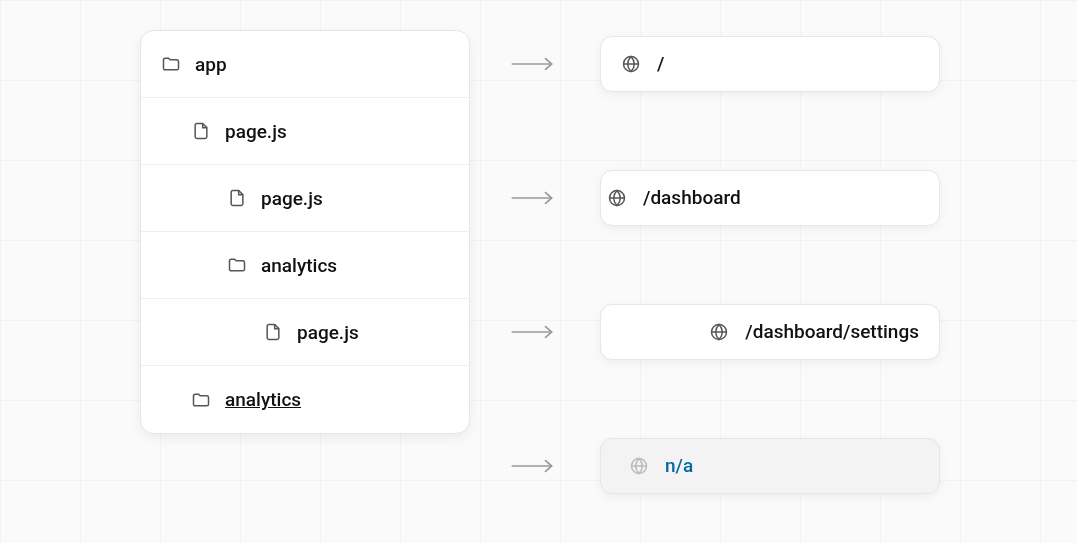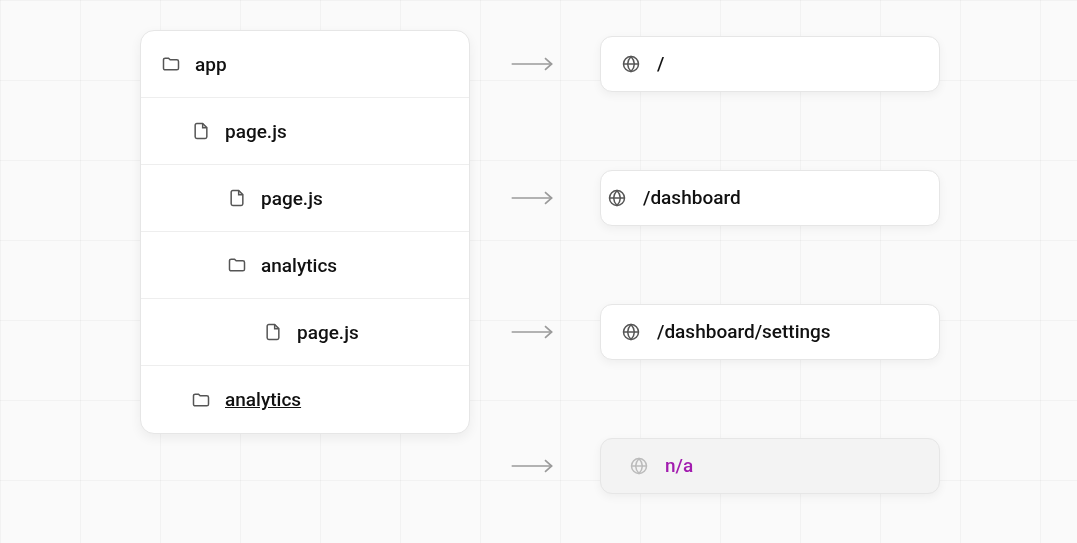--- a/index.html
+++ b/index.html
@@ -90,21 +90,21 @@
   }
   .pill .icon {
     width: 20px;
     height: 20px;
     flex-shrink: 0;
     margin-right: 16px;
     color: #555;
   }
   .pill.disabled {
     background: #f3f3f3;
-    color: #a21caf;
+    color: #0369a1;
     padding-left: 28px;
   }
   .pill.disabled .icon { color: #bbb; }
 
   .label { font-weight: 500; }
 </style>
 </head>
 <body>
 
 <div class="stage">
@@ -196,21 +196,21 @@
     </span>
     <span class="label">/dashboard</span>
   </div>
 
   <div class="arrow" style="top: 319.5px;">
     <svg viewBox="0 0 60 24" fill="none" stroke="currentColor" stroke-width="2">
         <line x1="2" y1="12" x2="50" y2="12"></line>
         <polyline points="42,5 50,12 42,19"></polyline>
       </svg>
   </div>
-  <div class="pill" style="top: 303.5px;">
+  <div class="pill" style="top: 303.5px; justify-content: flex-end;">
     <span class="icon">
       <svg viewBox="0 0 24 24" fill="none" stroke="currentColor" stroke-width="1.8">
           <circle cx="12" cy="12" r="9"></circle>
           <path d="M3 12h18"></path>
           <path d="M12 3c2.5 2.7 4 6 4 9s-1.5 6.3-4 9c-2.5-2.7-4-6-4-9s1.5-6.3 4-9z"></path>
         </svg>
     </span>
     <span class="label">/dashboard/settings</span>
   </div>
 

